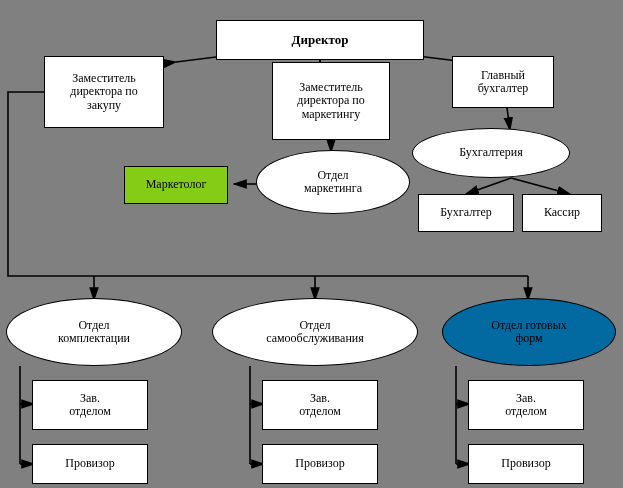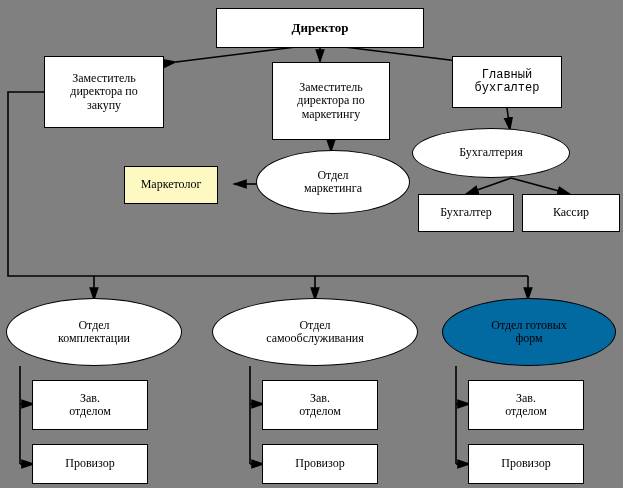--- a/index.html
+++ b/index.html
@@ -109,51 +109,51 @@
     </g>
 
     <g stroke="#000000" stroke-width="1.6" fill="none">
       <path d="M456,366 L456,464"></path>
       <path d="M456,404 L470,404" marker-end="url(#arrow)"></path>
       <path d="M456,464 L470,464" marker-end="url(#arrow)"></path>
     </g>
   </svg>
 
   <div id="nodes">
-      <div class="node rect bold" style="left: 216px; top: 8px; width: 208px; height: 40px; background: rgb(255, 255, 255); border-color: rgb(0, 0, 0);">
+      <div class="node rect bold" style="left: 216px; top: 20px; width: 208px; height: 40px; background: rgb(255, 255, 255); border-color: rgb(0, 0, 0);">
         <span class="lbl">Директор</span>
       </div>
       <div class="node rect" style="left: 44px; top: 56px; width: 120px; height: 72px; background: rgb(255, 255, 255); border-color: rgb(0, 0, 0);">
         <span class="lbl">Заместитель
 директора по
 закупу</span>
       </div>
       <div class="node rect" style="left: 272px; top: 62px; width: 118px; height: 78px; background: rgb(255, 255, 255); border-color: rgb(0, 0, 0);">
         <span class="lbl">Заместитель
 директора по
 маркетингу</span>
       </div>
-      <div class="node rect" style="left: 452px; top: 56px; width: 110px; height: 52px; background: rgb(255, 255, 255); border-color: rgb(0, 0, 0); font-family: Liberation Mono, monospace;">
+      <div class="node rect" style="left: 452px; top: 56px; width: 102px; height: 52px; background: rgb(255, 255, 255); border-color: rgb(0, 0, 0);">
         <span class="lbl">Главный
 бухгалтер</span>
       </div>
       <div class="node ellipse" style="left: 412px; top: 128px; width: 158px; height: 50px; background: rgb(255, 255, 255); border-color: rgb(0, 0, 0);">
         <span class="lbl">Бухгалтерия</span>
       </div>
       <div class="node rect" style="left: 418px; top: 194px; width: 96px; height: 38px; background: rgb(255, 255, 255); border-color: rgb(0, 0, 0);">
         <span class="lbl">Бухгалтер</span>
       </div>
-      <div class="node rect" style="left: 522px; top: 194px; width: 98px; height: 38px; background: rgb(255, 255, 255); border-color: rgb(0, 0, 0);">
+      <div class="node rect" style="left: 522px; top: 194px; width: 80px; height: 38px; background: rgb(255, 255, 255); border-color: rgb(0, 0, 0);">
         <span class="lbl">Кассир</span>
       </div>
       <div class="node ellipse" style="left: 256px; top: 150px; width: 154px; height: 64px; background: rgb(255, 255, 255); border-color: rgb(0, 0, 0);">
         <span class="lbl">Отдел
 маркетинга</span>
       </div>
-      <div class="node rect" style="left: 124px; top: 166px; width: 94px; height: 38px; background: #fef9c3; border-color: rgb(0, 0, 0);">
+      <div class="node rect" style="left: 124px; top: 166px; width: 104px; height: 38px; background: #84cc16; border-color: rgb(0, 0, 0);">
         <span class="lbl">Маркетолог</span>
       </div>
       <div class="node ellipse" style="left: 6px; top: 298px; width: 176px; height: 68px; background: rgb(255, 255, 255); border-color: rgb(0, 0, 0);">
         <span class="lbl">Отдел
 комплектации</span>
       </div>
       <div class="node ellipse" style="left: 212px; top: 298px; width: 206px; height: 68px; background: rgb(255, 255, 255); border-color: rgb(0, 0, 0);">
         <span class="lbl">Отдел
 самообслуживания</span>
       </div>

